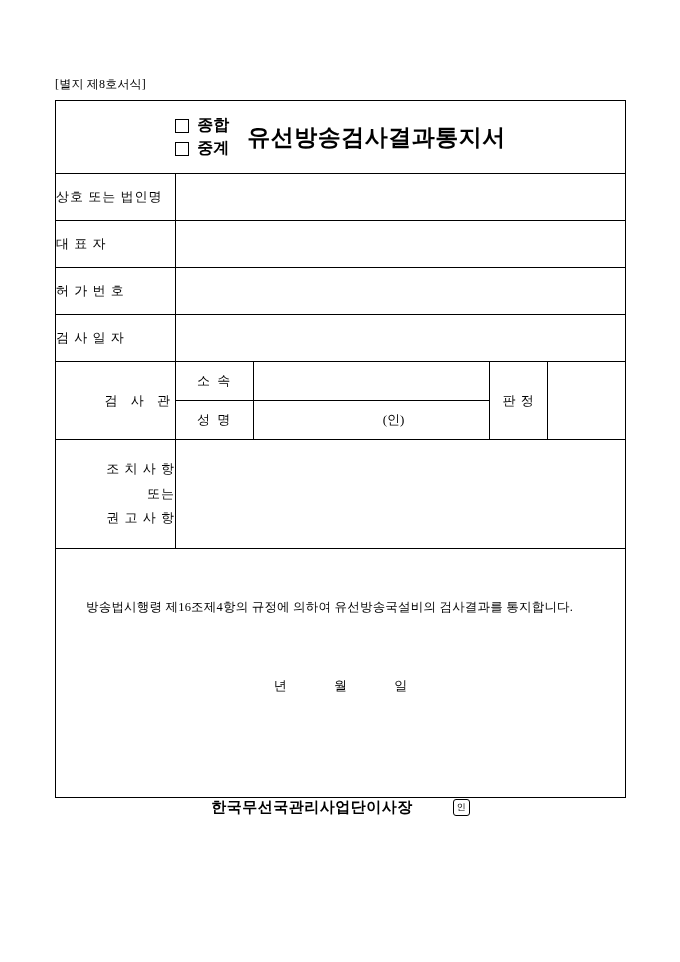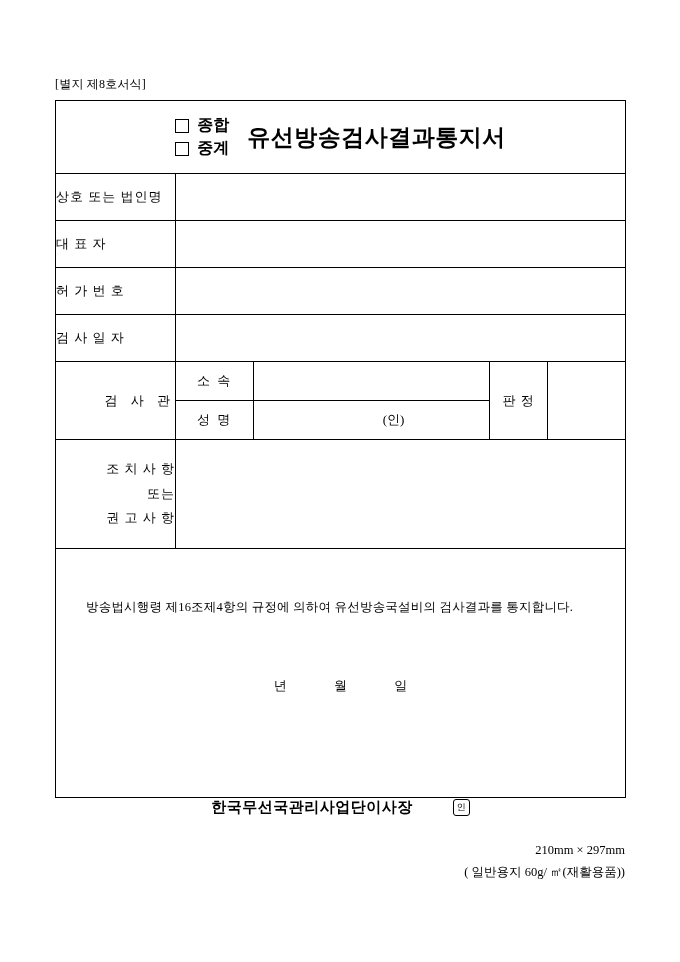--- a/index.html
+++ b/index.html
@@ -274,18 +274,14 @@
           </div>
           <div class="signer-line">
             <span>한국무선국관리사업단이사장</span>
             <span class="signer-stamp">인</span>
           </div>
         </td>
       </tr>
     </tbody>
   </table>
 
-  <div class="footer">
-    <div>210mm × 297mm</div>
-    <div>( 일반용지 60g/ ㎡(재활용품))</div>
-  </div>
 
 </div>
 
 </body></html>

